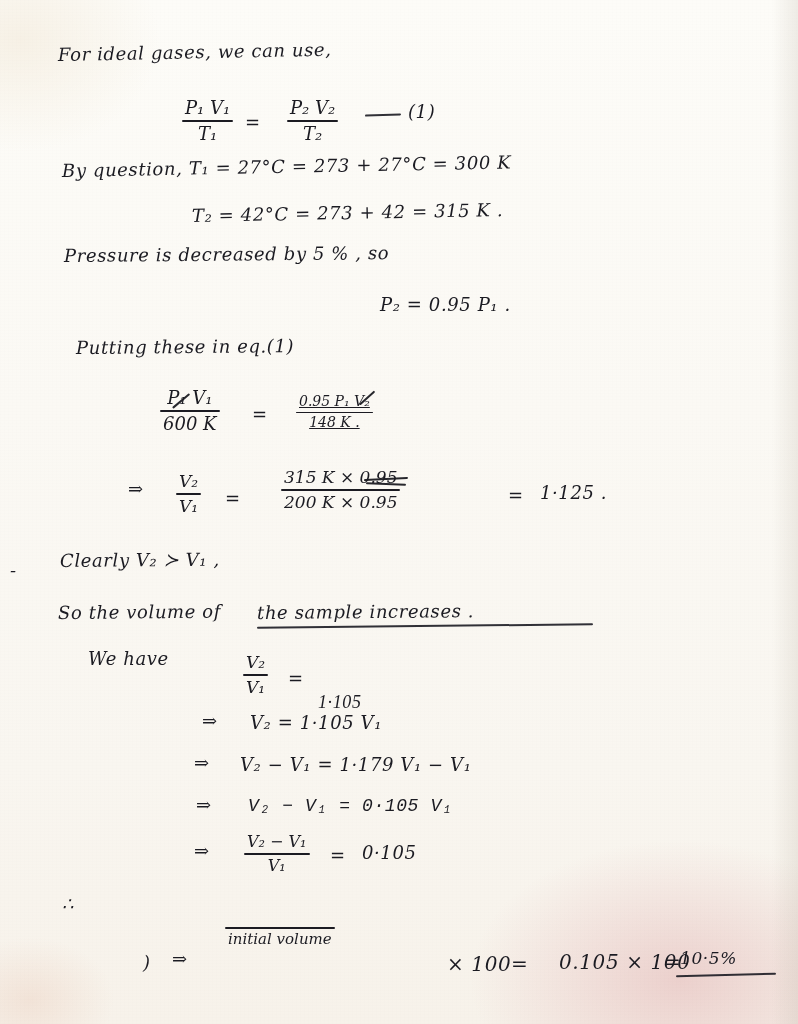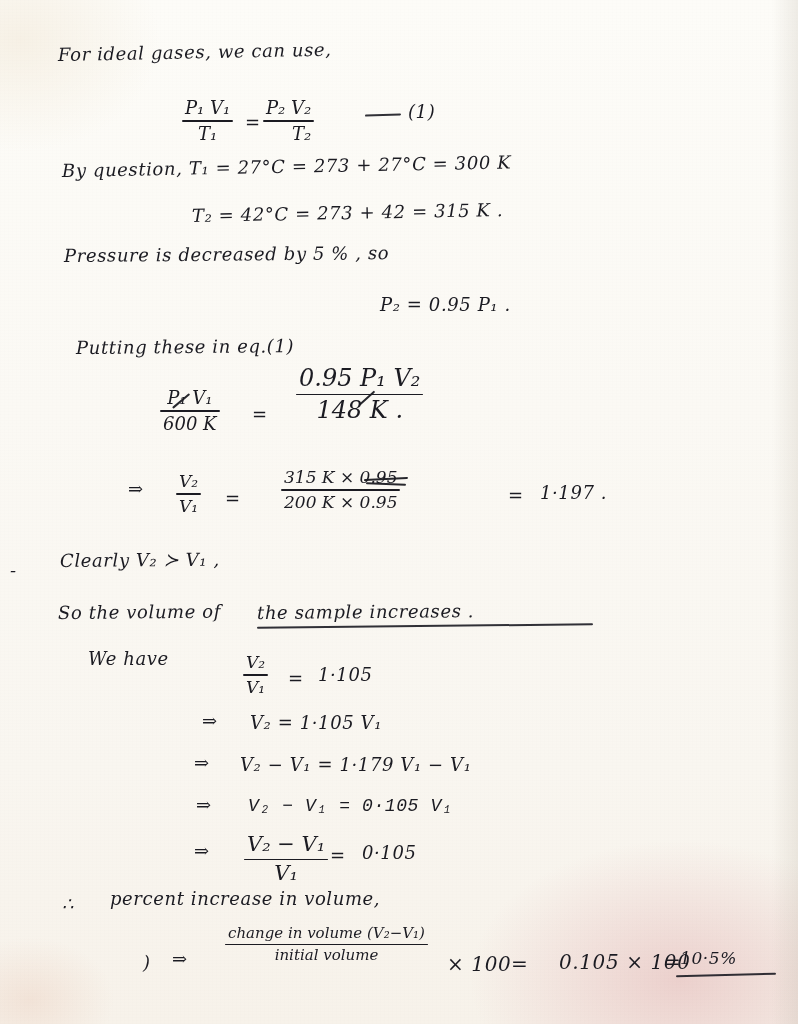--- a/index.html
+++ b/index.html
@@ -119,21 +119,21 @@
   <div id="edge"></div>
 
   <div class="hw sz18 tilt-n1" style="left:58px; top:44px;">For ideal gases, we can use,</div>
 
   <div class="frac sz18" style="left:182px; top:98px; font-size:18px;">
     <span class="num">P₁ V₁</span>
     <span class="bar"></span>
     <span class="den">T₁</span>
   </div>
   <div class="hw sz18" style="left:245px; top:112px;">=</div>
-  <div class="frac sz18" style="left:263px; top:98px; font-size:18px;align-items:flex-end;">
+  <div class="frac sz18" style="left:287px; top:98px; font-size:18px;">
     <span class="num">P₂ V₂</span>
     <span class="bar"></span>
     <span class="den">T₂</span>
   </div>
   <div class="dash" style="left:365px; top:114px; width:36px; transform:rotate(-2deg);"></div>
   <div class="hw sz18" style="left:408px; top:101px;">(1)</div>
 
   <div class="hw sz18 tilt-n1" style="left:62px; top:160px;">By question,  T₁ =  27°C  =  273 + 27°C  =  300 K</div>
 
   <div class="hw sz18 tilt-n1" style="left:192px; top:205px;">T₂ =  42°C  =  273 + 42  =  315 K .</div>
@@ -147,21 +147,21 @@
   <div class="frac" style="left:160px; top:388px; font-size:18px;">
     <span class="num">P₁ V₁</span>
     <span class="bar"></span>
     <span class="den">600 K</span>
   </div>
 
   <div class="strike" style="left:170px; top:400px; width:22px; transform:rotate(-40deg);"></div>
 
   <div class="hw sz18" style="left:252px; top:404px;">=</div>
 
-  <div class="frac" style="left:296px; top:365px; font-size:24px;">
+  <div class="frac" style="left:296px; top:394px; font-size:14px;text-decoration:underline;">
     <span class="num">0.95 P₁ V₂</span>
     <span class="bar"></span>
     <span class="den">148 K .</span>
   </div>
   <div class="strike" style="left:357px; top:397px; width:20px; transform:rotate(-42deg);"></div>
 
   <div class="hw sz18" style="left:128px; top:478px;">⇒</div>
 
   <div class="frac" style="left:176px; top:472px; font-size:17px;">
     <span class="num">V₂</span>
@@ -173,66 +173,64 @@
   <div class="frac" style="left:281px; top:468px; font-size:17px;">
     <span class="num">315 K × 0.95</span>
     <span class="bar"></span>
     <span class="den">200 K × 0.95</span>
   </div>
 
   <div class="strike" style="left:364px; top:478px; width:44px; transform:rotate(-3deg);"></div>
   <div class="strike" style="left:366px; top:483px; width:40px; transform:rotate(2deg);"></div>
 
   <div class="hw sz18" style="left:508px; top:485px;">=</div>
-  <div class="hw sz18" style="left:540px; top:482px;">1·197 .</div>
+  <div class="hw sz18" style="left:540px; top:482px;">1·125 .</div>
 
   <div class="hw sz18" style="left:10px; top:560px;">-</div>
 
   <div class="hw sz18 tilt-n05" style="left:60px; top:550px;">Clearly   V₂ ≻ V₁ ,</div>
 
   <div class="hw sz18 tilt-n05" style="left:58px; top:602px;">So  the   volume   of </div>
   <div class="hw sz18 tilt-n05" style="left:257px; top:602px;">the   sample   increases .</div>
   <div class="uline" style="left:257px; top:625px; width:336px; transform:rotate(-0.6deg);"></div>
 
   <div class="hw sz18" style="left:88px; top:648px;">We  have</div>
 
   <div class="frac" style="left:243px; top:653px; font-size:17px;">
     <span class="num">V₂</span>
     <span class="bar"></span>
     <span class="den">V₁</span>
   </div>
   <div class="hw sz18" style="left:288px; top:668px;">=</div>
-  <div class="hw sz18" style="left:318px; top:664px;">1·105</div>
+  <div class="hw sz18" style="left:318px; top:692px;font-family:Liberation Serif, serif;">1·105</div>
 
   <div class="hw sz18" style="left:202px; top:710px;">⇒</div>
   <div class="hw sz18" style="left:250px; top:712px;">V₂  =  1·105 V₁</div>
 
   <div class="hw sz18" style="left:194px; top:752px;">⇒</div>
   <div class="hw sz18" style="left:240px; top:754px;">V₂ − V₁  =   1·179 V₁  − V₁</div>
 
   <div class="hw sz18" style="left:196px; top:794px;">⇒</div>
   <div class="hw sz18" style="left:248px; top:796px;font-family:Liberation Mono, monospace;">V₂ − V₁  =   0·105 V₁</div>
 
   <div class="hw sz18" style="left:194px; top:840px;">⇒</div>
-  <div class="frac" style="left:244px; top:833px; font-size:21px;text-align:center;">
+  <div class="frac" style="left:244px; top:833px; font-size:16px;text-align:center;">
     <span class="num">V₂ − V₁</span>
     <span class="bar"></span>
     <span class="den">V₁</span>
   </div>
   <div class="hw sz18" style="left:330px; top:845px;">=</div>
   <div class="hw sz18" style="left:362px; top:842px;">0·105</div>
 
   <div class="hw sz18" style="left:62px; top:893px;">∴</div>
-  <div class="hw sz18" style="left:110px; top:888px;">percent  increase   in  volume,</div>
 
   <div class="hw sz18" style="left:143px; top:952px;">)</div>
   <div class="hw sz18" style="left:172px; top:948px;">⇒</div>
 
   <div class="frac" style="left:225px; top:925px; font-size:15px;">
-    <span class="num">change in volume (V₂−V₁)</span>
     <span class="bar"></span>
     <span class="den">initial  volume</span>
   </div>
 
   <div class="hw sz16" style="left:447px; top:952px;">× 100</div>
   <div class="hw sz16" style="left:511px; top:952px;">=</div>
   <div class="hw sz16" style="left:543px; top:950px;margin-left:16px;">0.105 × 100</div>
   <div class="hw sz16" style="left:664px; top:950px;">=</div>
   <div class="hw sz17" style="left:680px; top:948px;">10·5%</div>
   <div class="uline" style="left:676px; top:974px; width:100px; transform:rotate(-1.4deg);"></div>

